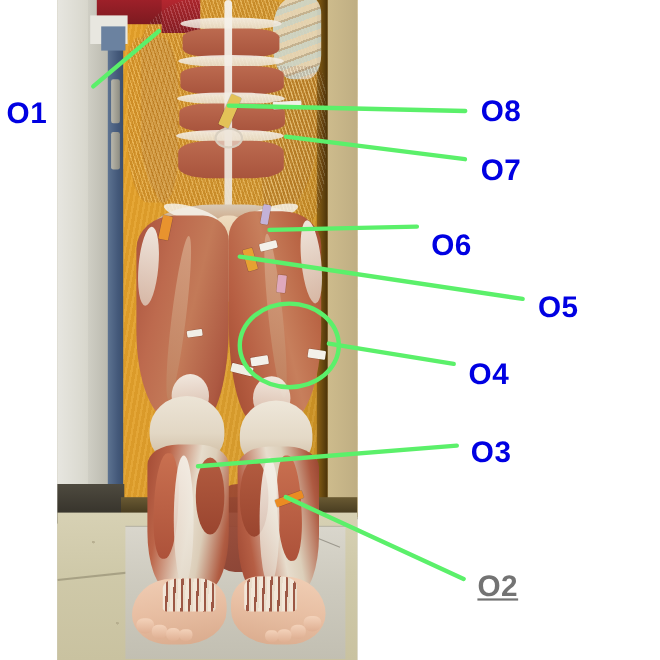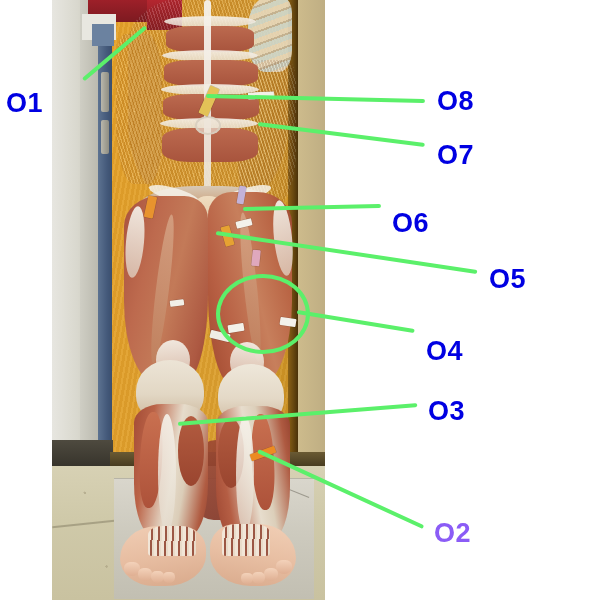--- a/index.html
+++ b/index.html
@@ -441,21 +441,21 @@
       <div class="olabel" style="left: 6px; top: 90px; color: rgb(0, 0, 226);">O1</div>
       <div class="leader" style="left: 206px; top: 94px; width: 219.057px; transform: rotate(1.3079deg); background: rgb(91, 240, 106);"></div>
       <div class="olabel" style="left: 437px; top: 88px; color: rgb(0, 0, 226);">O8</div>
       <div class="leader" style="left: 258px; top: 122px; width: 168.315px; transform: rotate(7.16724deg); background: rgb(91, 240, 106);"></div>
       <div class="olabel" style="left: 437px; top: 142px; color: rgb(0, 0, 226);">O7</div>
       <div class="leader" style="left: 243px; top: 207px; width: 138.033px; transform: rotate(-1.24536deg); background: rgb(91, 240, 106);"></div>
       <div class="olabel" style="left: 392px; top: 198px; color: rgb(0, 0, 226); margin-top: 12px;">O6</div>
       <div class="leader" style="left: 216px; top: 231px; width: 263.898px; transform: rotate(8.49856deg); background: rgb(91, 240, 106);"></div>
       <div class="olabel" style="left: 489px; top: 266px; color: rgb(0, 0, 226);">O5</div>
       <div class="leader" style="left: 297px; top: 310px; width: 118.533px; transform: rotate(9.22392deg); background: rgb(91, 240, 106);"></div>
-      <div class="olabel" style="left: 426px; top: 338px; color: rgb(0, 0, 226);">O4</div>
+      <div class="olabel" style="left: 426px; top: 327px; color: rgb(0, 0, 226);">O4</div>
       <div class="leader" style="left: 178px; top: 422px; width: 239.754px; transform: rotate(-4.54534deg); background: rgb(91, 240, 106);"></div>
       <div class="olabel" style="left: 428px; top: 398px; color: rgb(0, 0, 226);">O3</div>
       <div class="leader" style="left: 258px; top: 449px; width: 181.662px; transform: rotate(24.7311deg); background: rgb(91, 240, 106);"></div>
-      <div class="olabel" style="left: 434px; top: 520px; color: #8b5cf6;">O2</div>
+      <div class="olabel" style="left: 434px; top: 520px; color: #737373; text-decoration: underline;">O2</div>
     </div>
 
 
 </div>
 
 </body></html>

